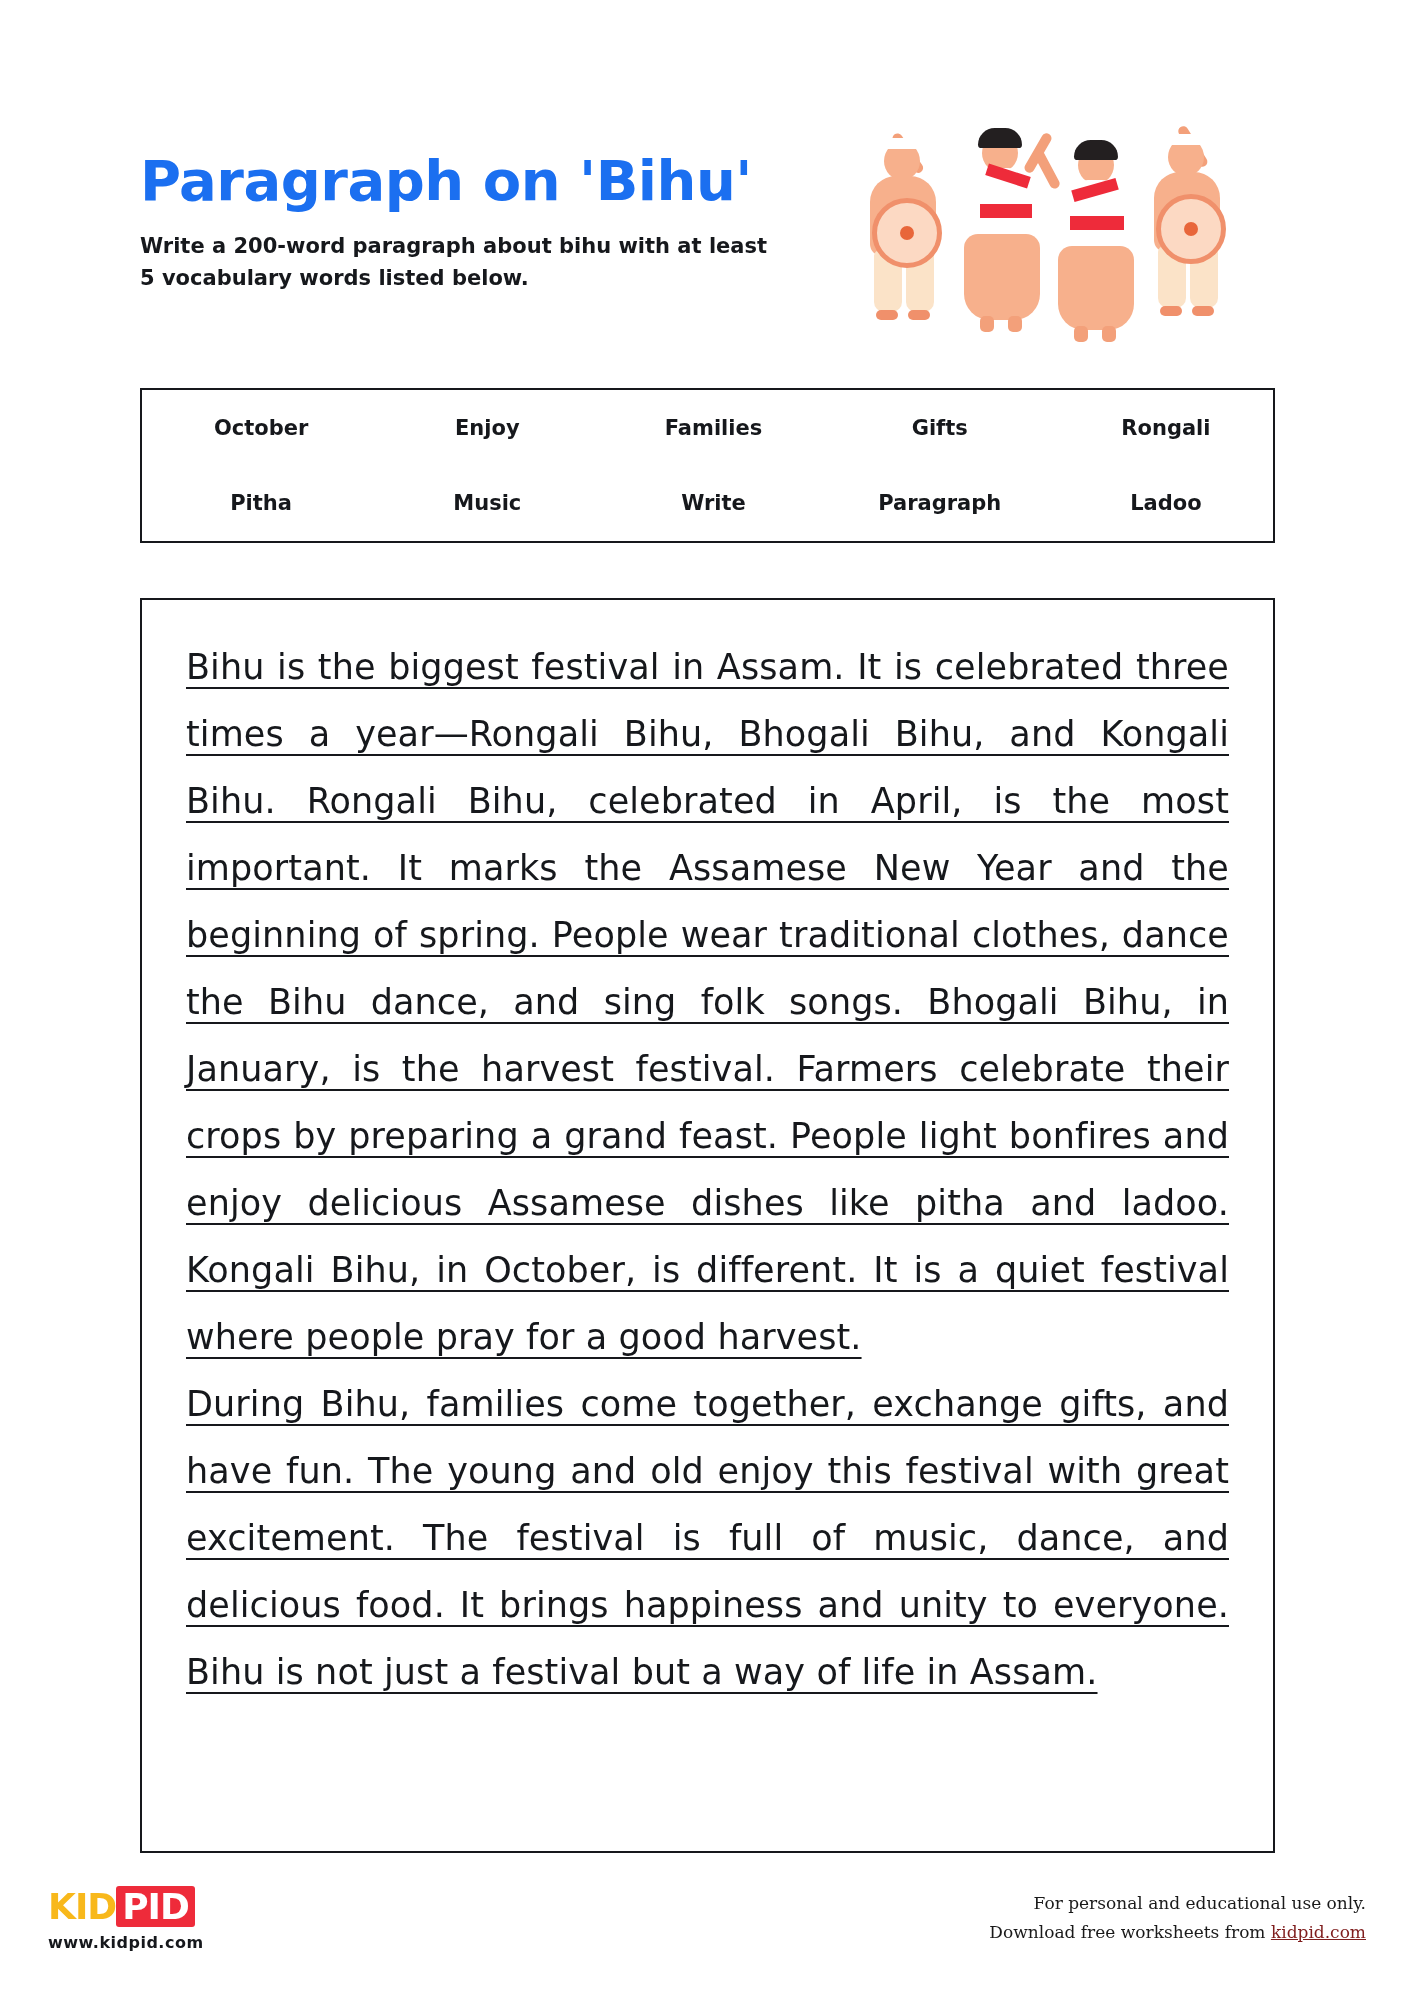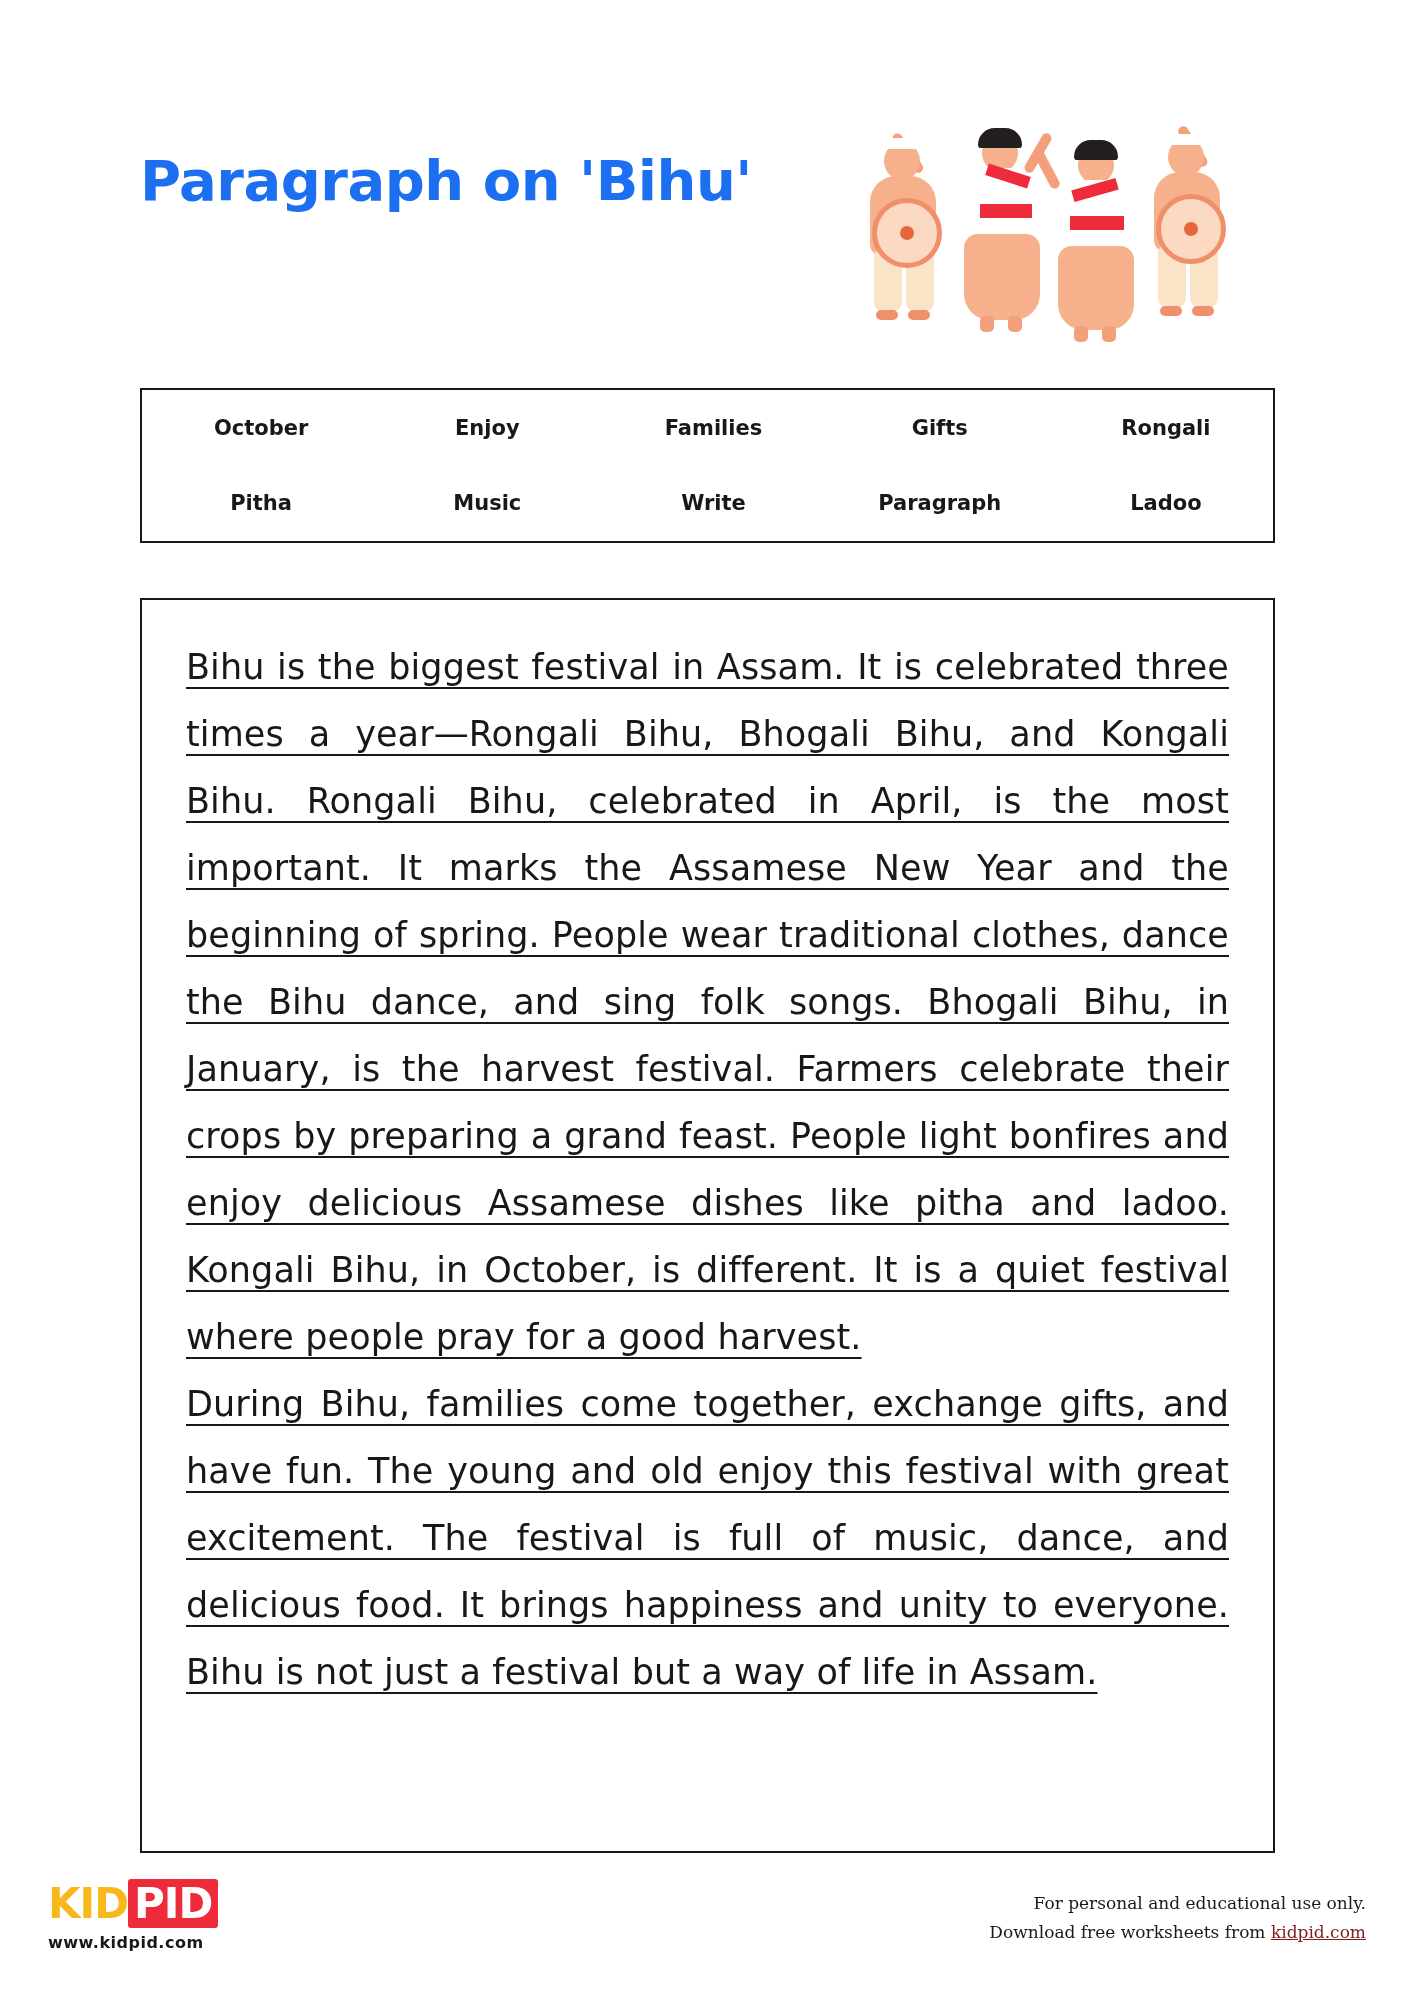--- a/index.html
+++ b/index.html
@@ -153,21 +153,21 @@
 
   
   .footer-logo {
     position: absolute;
     left: 48px;
     bottom: 48px;
     width: 230px;
   }
   .logo-word {
     font-family: "DejaVu Sans", sans-serif;
-    font-size: 42px;
+    font-size: 36px;
     font-weight: bold;
     letter-spacing: -1px;
     line-height: 1;
   }
   .logo-kid { color: #f8b81b; }
   .logo-pid {
     color: #ffffff;
     background: #ee2b3a;
     padding: 0 6px;
     border-radius: 3px;
@@ -195,20 +195,21 @@
     text-decoration: underline;
   }
 </style>
 </head>
 <body>
 
 <div class="page">
 
   <div class="header">
     <h1 class="title">Paragraph on 'Bihu'</h1>
+    <div class="subtitle">Write a 200-word paragraph about bihu with at least 5 vocabulary words listed below.</div>
   </div>
 
   <div class="illustration">
 
     <div class="dancer" style="left:0px; top:14px; width:110px; height:205px;">
       <div class="arm" style="left:56px; top:2px; width:10px; height:46px; background:#f3a07a; transform: rotate(-35deg);"></div>
       <div class="head" style="left:24px; top:18px; width:36px; height:38px; background:#f7b08c;"></div>
       <div class="band" style="left:22px; top:14px; width:40px; height:11px; background:#ffffff;"></div>
       <div class="body" style="left:10px; top:52px; width:66px; height:80px; background:#f7b08c; border-radius:26px 26px 12px 12px;"></div>
       <div class="leg" style="left:14px; top:126px; width:28px; height:62px; background:#fbe3c8; border-radius:6px 6px 10px 10px;"></div>

